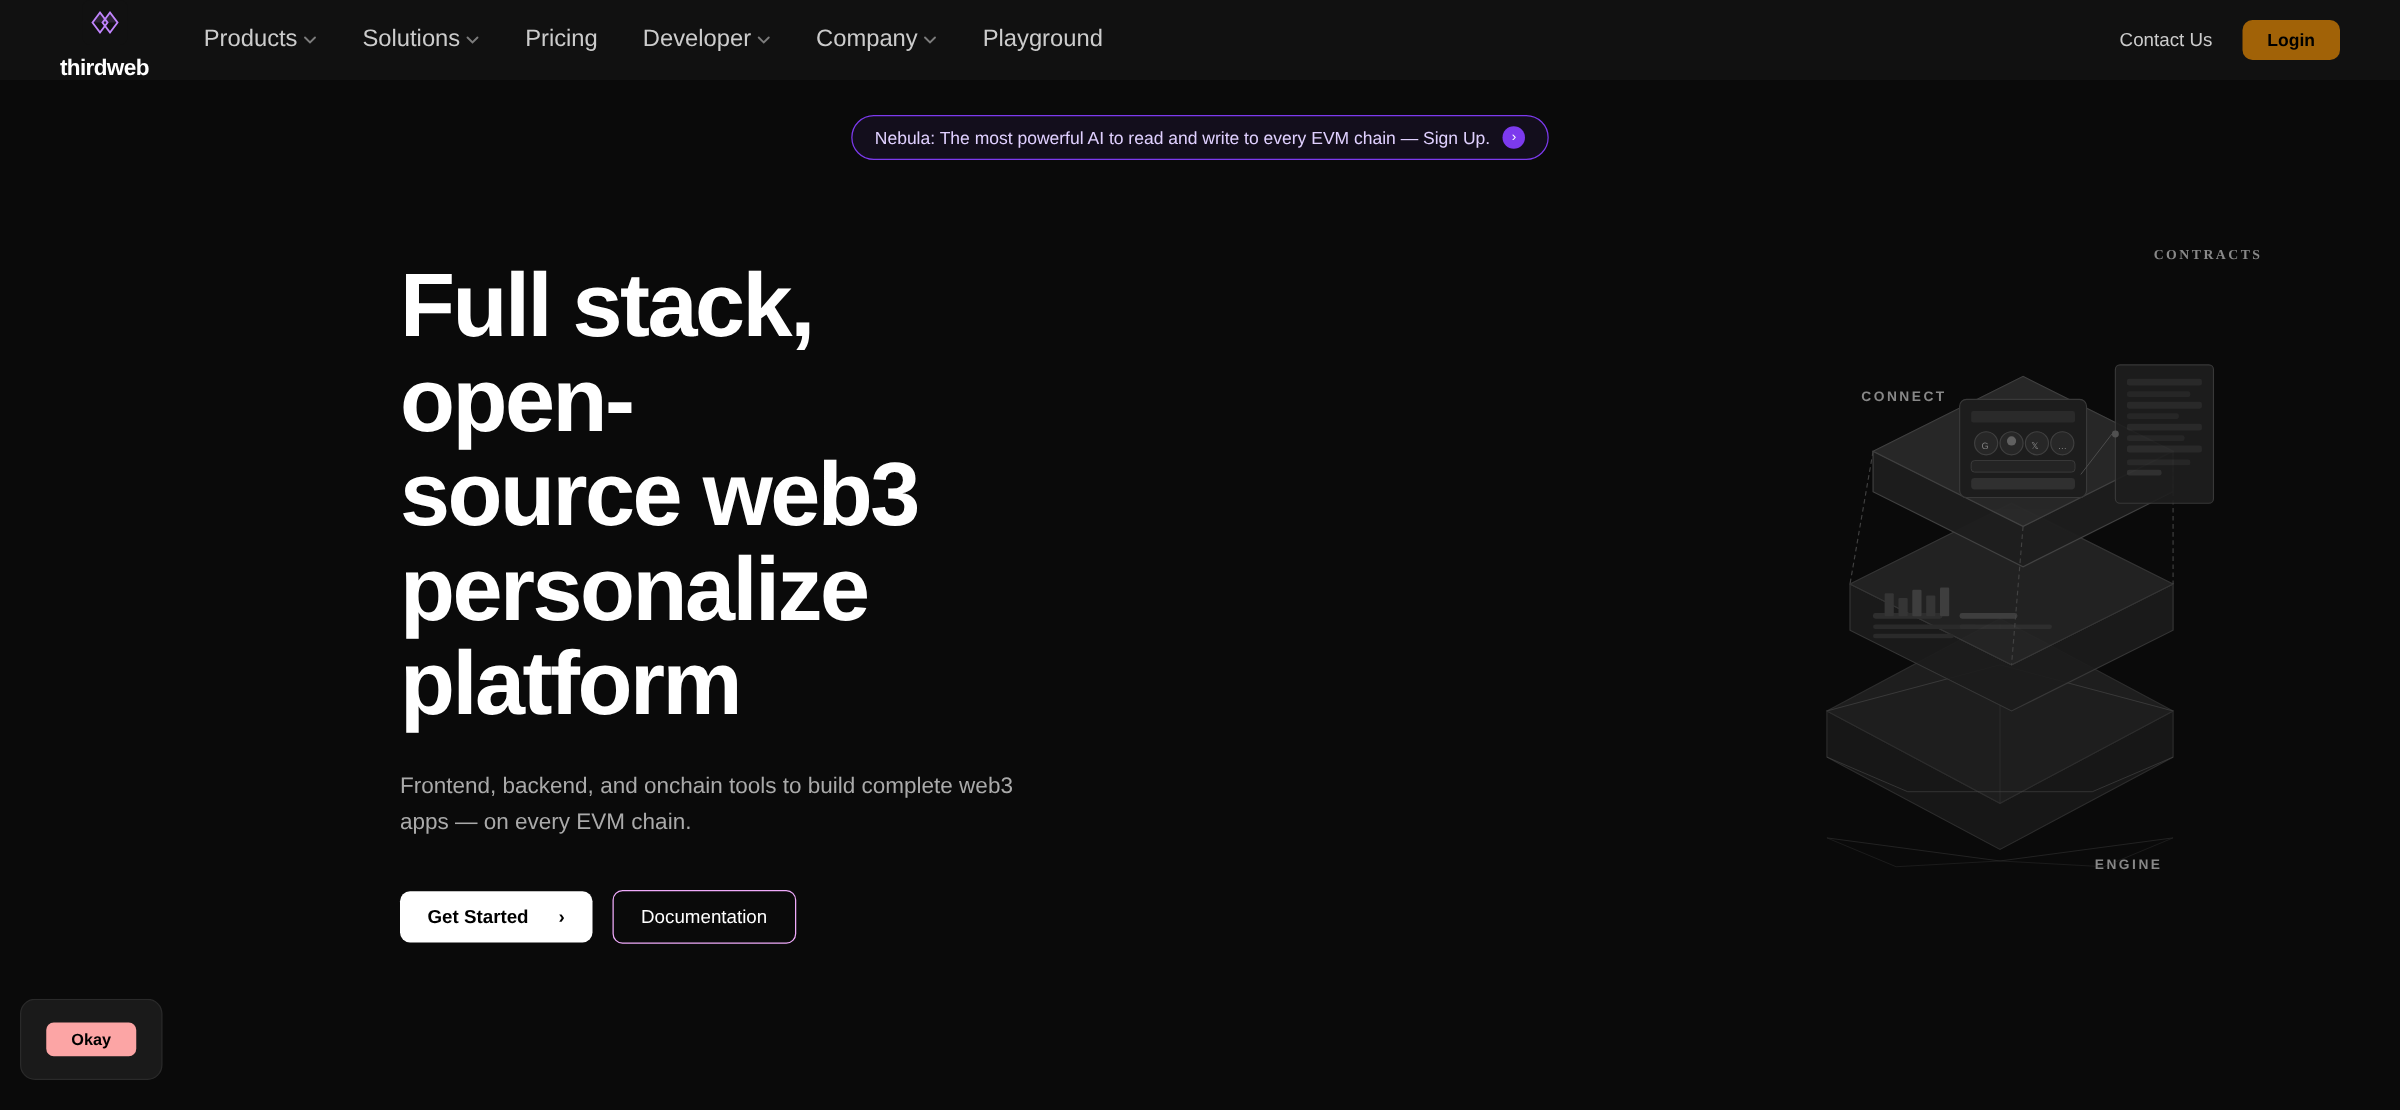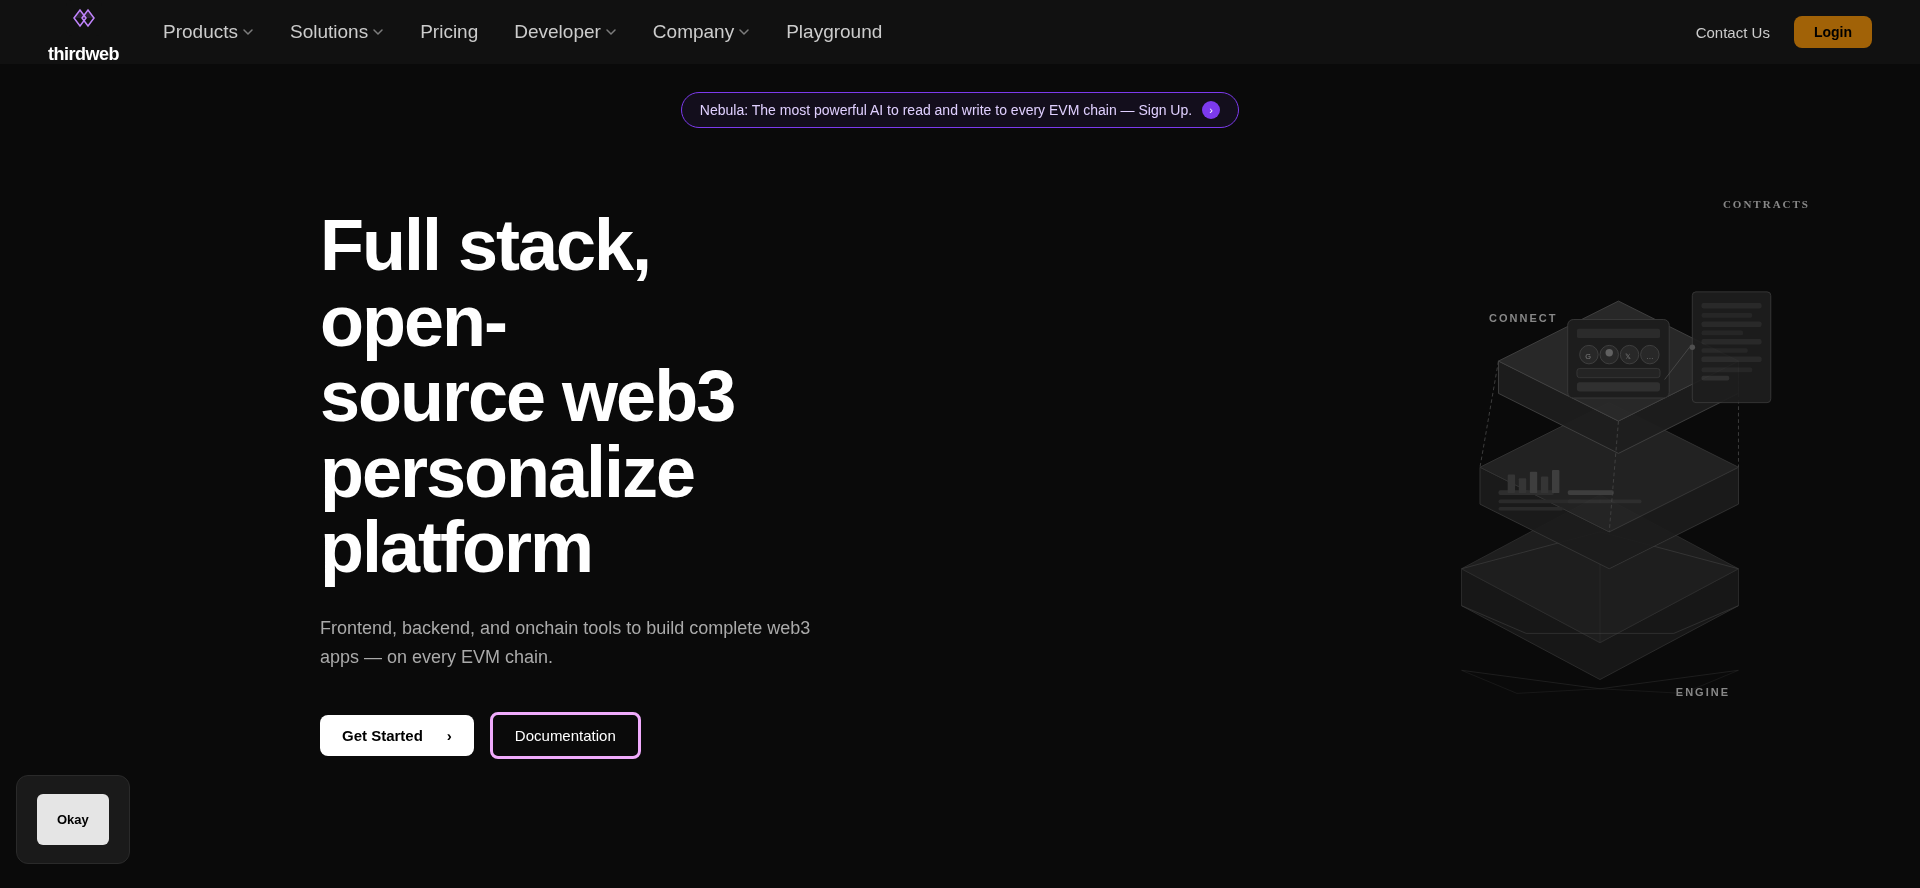--- a/index.html
+++ b/index.html
@@ -171,21 +171,21 @@
       font-size: 15px;
       font-weight: 600;
       cursor: pointer;
     }
     .btn-docs {
       display: inline-flex;
       align-items: center;
       gap: 8px;
       background: transparent;
       color: #fff;
-      border: 3px solid #f0abfc;
+      border: 1px solid #f0abfc;
       padding: 12px 22px;
       border-radius: 8px;
       font-size: 15px;
       font-weight: 500;
       cursor: pointer;
     }
 
     
     .diagram {
       position: absolute;
@@ -231,24 +231,24 @@
       max-width: 300px;
       z-index: 100;
     }
     .cookie-text {
       font-size: 13px;
       color: #aaa;
       line-height: 1.5;
       margin-bottom: 14px;
     }
     .cookie-okay {
-      background: #e5e5e5;
+      background: #fca5a5;
       color: #000;
       border: none;
-      padding: 18px 20px;
+      padding: 6px 20px;
       border-radius: 6px;
       font-size: 13px;
       font-weight: 600;
       cursor: pointer;
       float: right;
     }
     .clearfix::after { content:''; display:table; clear:both; }
   </style>
 </head>
 <body>

